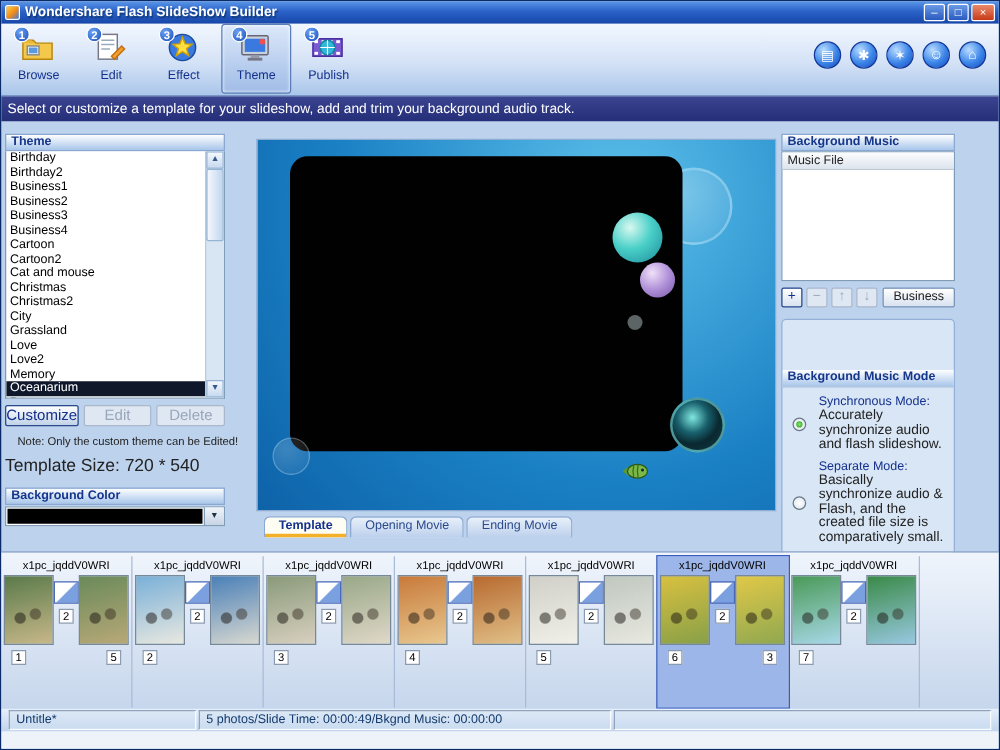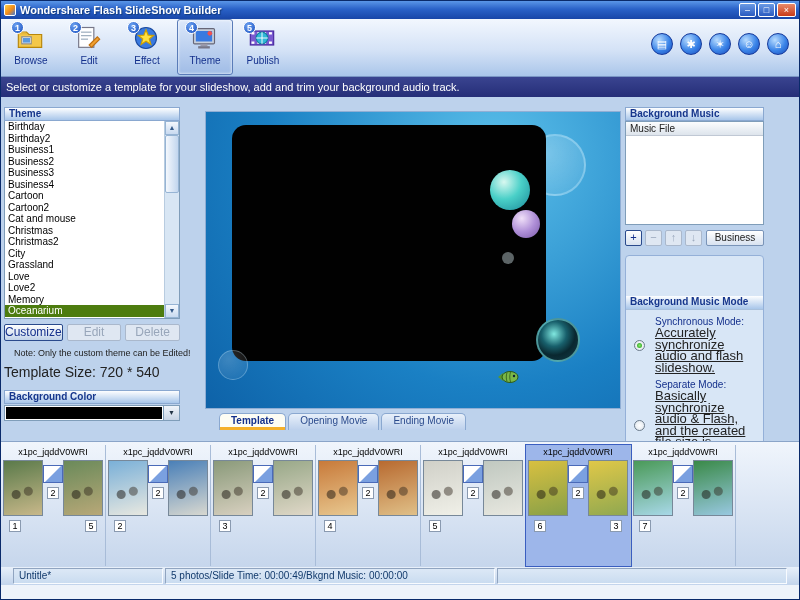--- a/index.html
+++ b/index.html
@@ -41,21 +41,21 @@
 
   
   .main { position:absolute; top:96px; left:0; right:0; height:344px; }
   .panel-header { height:14px; background:linear-gradient(180deg,#fdfeff,#a8c6ea); border:1px solid #8aa8d0;
     color:#16368c; font-weight:bold; font-size:10px; line-height:12px; padding-left:4px; }
 
   .theme-panel { position:absolute; left:3px; top:10px; width:176px; }
   .listbox { position:relative; height:198px; background:#fff; border:1px solid #7f9db9; border-top:none;
     overflow:hidden; padding-right:15px; }
   .theme-item { font-size:10px; height:11.5px; line-height:11.5px; padding-left:3px; white-space:nowrap; }
-  .theme-item.selected { background:#4d7c0f; color:#fff; }
+  .theme-item.selected { background:#0f172a; color:#fff; }
   .scrollbar { position:absolute; right:0; top:0; bottom:0; width:15px; background:#d8e6f4; border-left:1px solid #b8cce0; }
   .sb-arrow { height:14px; background:linear-gradient(#f4f8fd,#c8daf0); border:1px solid #96b4d4; font-size:7px;
     text-align:center; line-height:12px; color:#345a8a; }
   .sb-arrow.down { position:absolute; bottom:0; left:0; right:0; }
   .sb-thumb { position:absolute; top:14px; left:0; right:0; height:58px;
     background:linear-gradient(90deg,#f4f8fd,#c2d6ee); border:1px solid #96b4d4; border-radius:2px; }
   .tbuttons { display:flex; gap:4px; margin-top:5px; }
   .btn { flex:1; height:17px; font-size:12px; border-radius:2px; text-align:center; line-height:15px; }
   .btn.primary { background:linear-gradient(#fefefe,#dce6f2 60%,#c0d2e8); border:1px solid #2a4a8c; color:#14308c; }
   .btn.disabled { background:#dfe7f2; border:1px solid #aab8cc; color:#98a6ba; }
@@ -79,21 +79,21 @@
   .bub3 { left:318px; top:22px; width:62px; height:62px; border:2px solid rgba(210,240,255,.35);
     background:radial-gradient(circle at 35% 30%, rgba(255,255,255,.25), rgba(255,255,255,.05)); }
   .bub4 { left:330px; top:206px; width:44px; height:44px; border:2px solid rgba(120,220,220,.6);
     background:radial-gradient(circle at 40% 35%, #80e8e0 0%, #18606c 35%, #0a2830 60%, #123c48 100%); }
   .bub5 { left:12px; top:238px; width:30px; height:30px; border:1px solid rgba(210,240,255,.3);
     background:radial-gradient(circle at 35% 30%, rgba(255,255,255,.18), rgba(255,255,255,.04)); }
   .bub6 { left:296px; top:140px; width:12px; height:12px; background:rgba(230,250,255,.4); }
   .fish { position:absolute; left:288px; top:256px; }
 
   
-  .tabs { position:absolute; left:218px; top:316px; display:flex; gap:2px; }
+  .tabs { position:absolute; left:210px; top:316px; display:flex; gap:2px; }
   .tab { height:17px; padding:1px 11px 0; font-size:10px; color:#2a4a8c;
     background:linear-gradient(#e8f0fa,#bcd0ec); border:1px solid #8aa8d0; border-bottom:none;
     border-radius:5px 5px 0 0; }
   .tab.active { background:#fdfdf4; font-weight:bold; color:#14308c; box-shadow:inset 0 -3px 0 #f5b02a; }
 
   
   .music-panel { position:absolute; left:624px; top:10px; width:139px; }
   .music-list { height:104px; background:#fff; border:1px solid #7f9db9; }
   .col-head { height:14px; background:linear-gradient(#fcfdfe,#dde4ec); border-bottom:1px solid #c0c8d4;
     font-size:10px; line-height:13px; padding-left:4px; color:#222; }
@@ -104,40 +104,40 @@
   .advanced { margin-left:auto; width:58px; height:16px; font-size:10px; line-height:14px; text-align:center;
     background:linear-gradient(#fff,#d8e2f0); border:1px solid #7a94b8; color:#222; border-radius:2px; }
   .mode-group { margin-top:9px; border:1px solid #94b0d8; border-radius:4px; background:#d8e6f6; overflow:hidden; padding-bottom:7px; }
   .mode-group .panel-header { border:none; border-bottom:1px solid #a8c0dc;margin-top:40px; }
   .radio-row { display:flex; gap:10px; margin:6px 8px 0; font-size:10px;align-items:center; }
   .radio { width:11px; height:11px; border-radius:50%; border:1px solid #6a7a8a;
     background:radial-gradient(#fff,#dce4ec); flex-shrink:0; margin-top:1px; position:relative; }
   .radio.checked::after { content:""; position:absolute; inset:2px; border-radius:50%;
     background:radial-gradient(#8ae86a,#1a9a1a); }
   .radio-label { color:#14308c; }
-  .radio-desc { color:#222; font-size:13px; line-height:11.5px;text-decoration:underline; }
+  .radio-desc { color:#222; font-size:11px; line-height:11.5px; }
 
   
   .filmstrip { position:absolute; top:440px; left:0; right:0; height:126px;
     background:linear-gradient(#f0f5fc,#c6d6ec); border-top:1px solid #8aa4c8; display:flex; padding-top:3px; }
   .cell { width:105px; height:121px; border-right:1px solid #a8bcd8; padding:2px 2px 0; position:relative; }
   .cell.sel { background:#9db6ea; outline:1px solid #3a5ec0; }
   .cell-title { font-size:9px; text-align:center; color:#000; height:12px; overflow:hidden; }
   .cell-body { display:flex; justify-content:space-between; align-items:flex-start; margin-top:1px; }
   .thumb { width:42px; height:56px; border:1px solid #778899; }
   .mid { width:22px; display:flex; flex-direction:column; align-items:center; gap:4px; margin-top:5px; }
   .trans { width:20px; height:18px; border:1px solid #4a6ab8;
     background:linear-gradient(135deg,#ffffff 0 48%, #7aa0e0 52% 100%); }
   .badge2, .numbox { min-width:12px; padding:0 2px; height:12px; background:#fff; border:1px solid #8a9ab0;
     font-size:9px; line-height:11px; text-align:center; }
   .cell-nums { display:flex; justify-content:space-between; padding:4px 6px 0; }
 
   
   .statusbar { position:absolute; top:566px; left:0; right:0; height:18px; display:flex; gap:2px;
-    padding:1px 12px; background:linear-gradient(#e8f0fa,#c2d4ec); font-size:10px; color:#123a6c; }
+    padding:1px 6px; background:linear-gradient(#e8f0fa,#c2d4ec); font-size:10px; color:#123a6c; }
   .seg { border:1px solid; border-color:#90a4c0 #f8fbff #f8fbff #90a4c0; padding:0 5px; line-height:13px;
     background:linear-gradient(#dce8f6,#cadcf0); overflow:hidden; white-space:nowrap; }
   .seg1 { width:150px; } .seg2 { width:330px; } .seg3 { flex:1; }
   .filler { position:absolute; top:584px; left:0; right:0; height:16px; background:#eef3fa; }
 </style>
 </head>
 <body>
 
 <div class="window">
 

